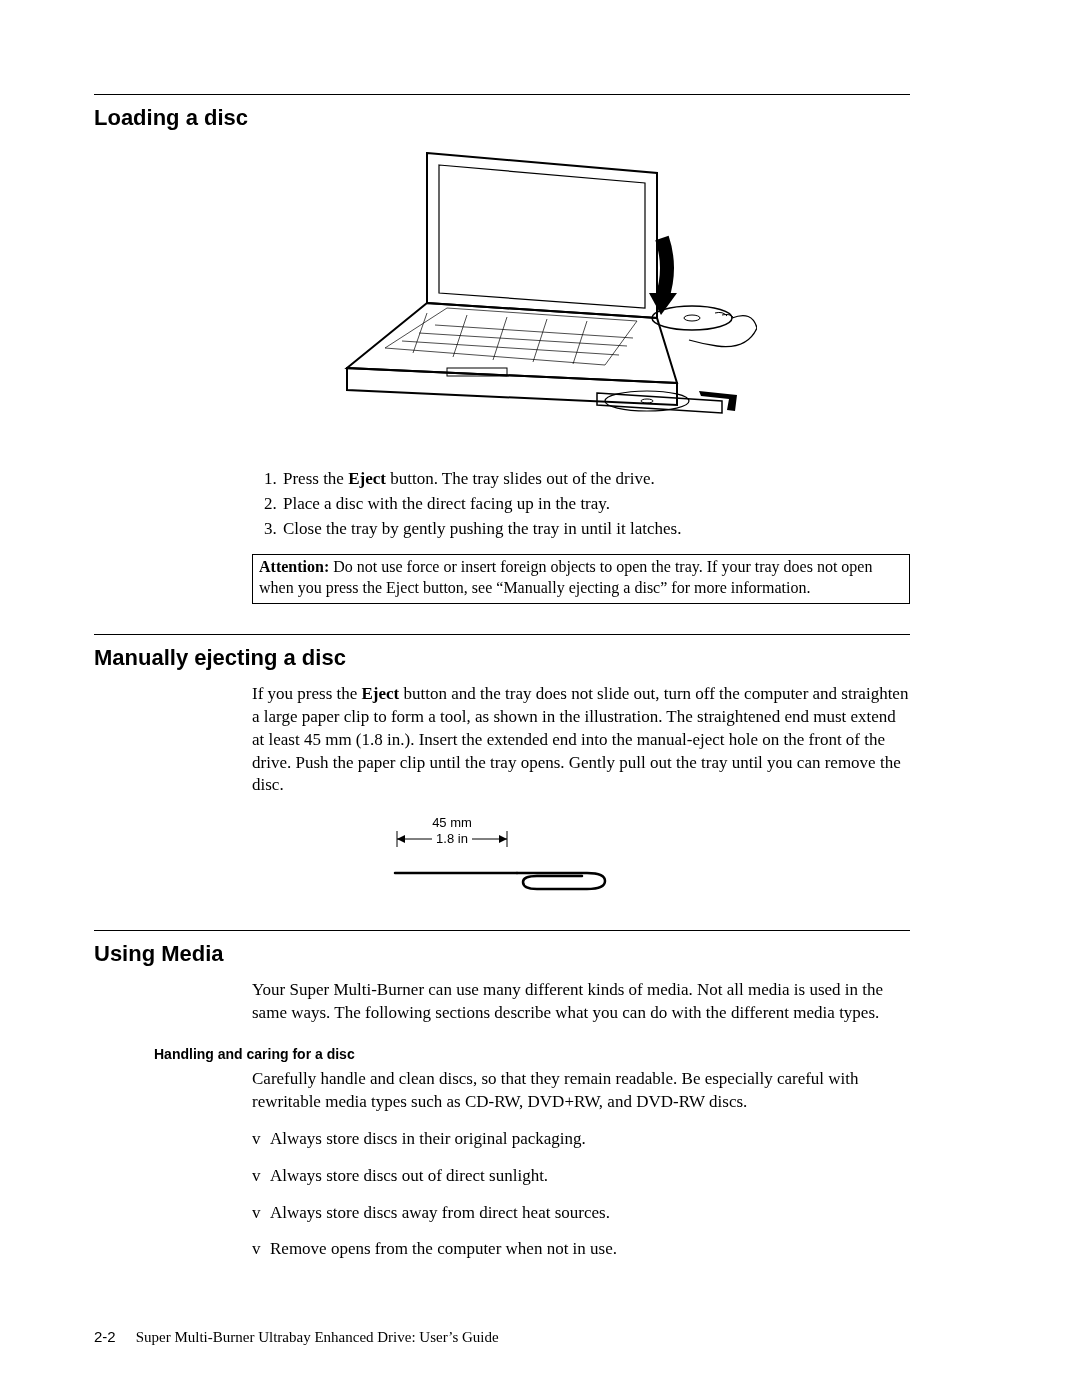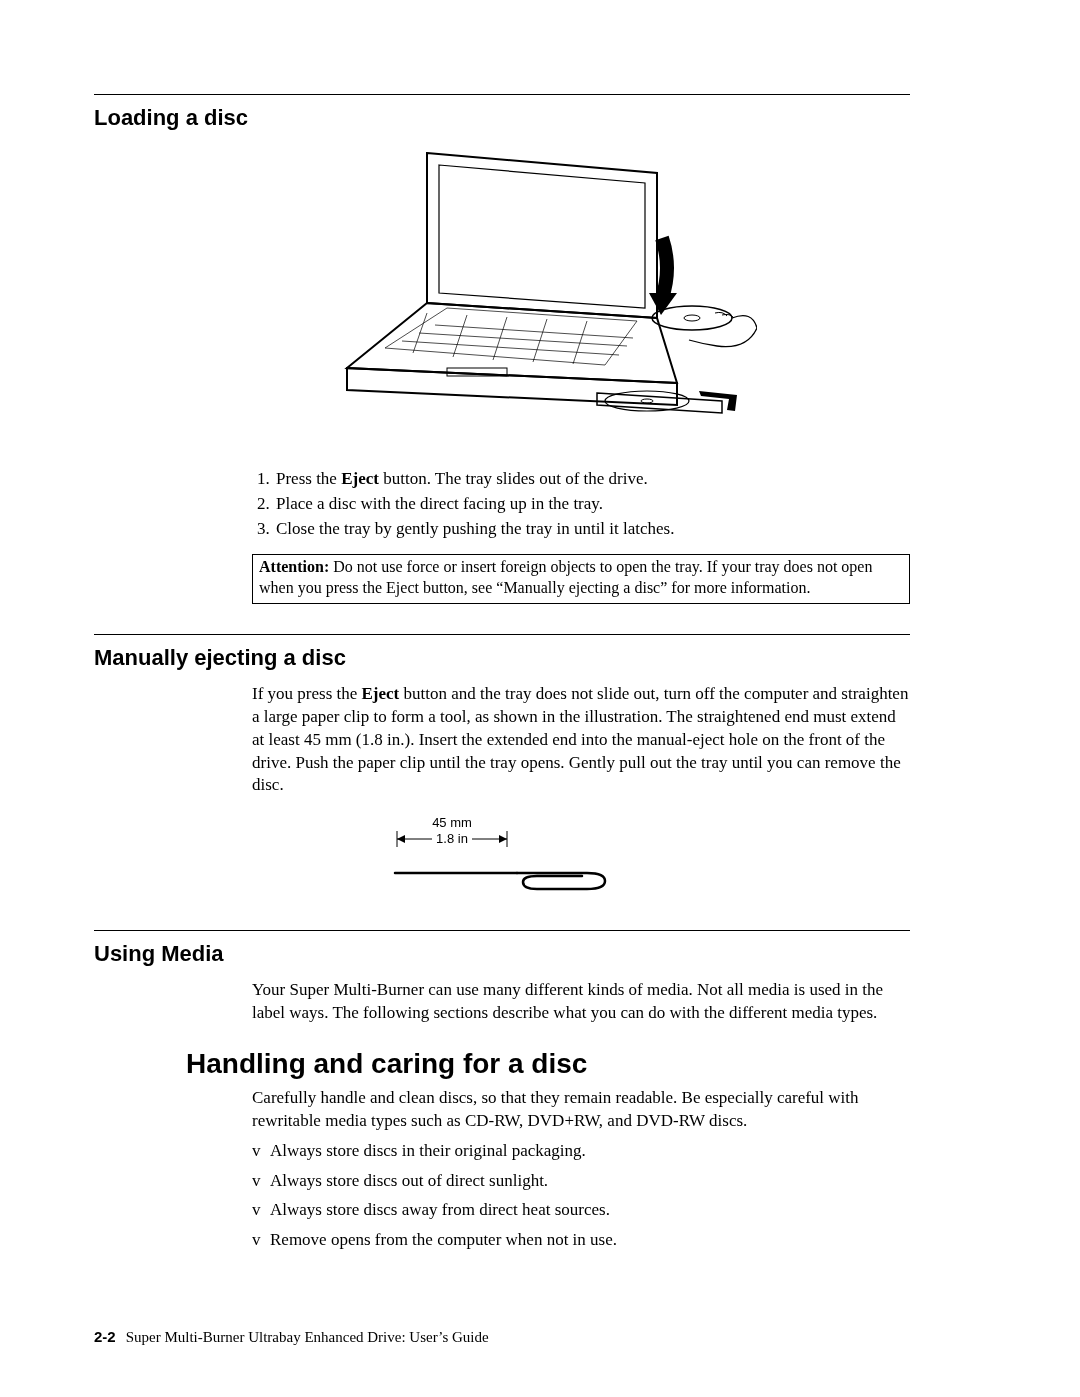--- a/index.html
+++ b/index.html
@@ -24,42 +24,42 @@
   }
   .section-title {
     font-family: Helvetica, Arial, sans-serif;
     font-weight: 700;
     font-size: 22px;
     margin: 8px 0 10px 0;
   }
   .subsection-title {
     font-family: Helvetica, Arial, sans-serif;
     font-weight: 700;
-    font-size: 28px;
-    margin: 20px 0 4px 92px;
+    font-size: 14px;
+    margin: 20px 0 4px 60px;
   }
   .body-block {
     margin-left: 158px;
     margin-right: 0;
   }
   .ol {
     margin: 0;
     padding-left: 22px;
   }
   .ol li {
-    margin: 2px 0;
+    margin: 2px 7px;
     padding-left: 2px;
   }
   .ul {
     list-style: none;
     margin: 2px 0 0 0;
     padding-left: 0;
   }
   .ul li {
-    margin: 7px 0;
+    margin: 14px 0;
   }
   .ul li::before {
     content: "v";
     display: inline-block;
     width: 18px;
   }
   .attention-box {
     border: 1px solid #000;
     padding: 2px 6px 4px 6px;
     margin-top: 14px;
@@ -74,23 +74,23 @@
     text-align: center;
     margin: 14px 0 6px 0;
   }
   .footer-line {
     position: absolute;
     left: 94px;
     bottom: 50px;
     font-size: 15px;
   }
   .footer-pagenum {
-    font-weight: 700;
+    font-weight: 400;
     font-family: Helvetica, Arial, sans-serif;
-    margin-right: 10px;
+    margin-right: 20px;
   }
   .bold { font-weight: 700; }
   .spacer-18 { height: 18px; }
   .spacer-30 { height: 30px; }
 </style>
 </head>
 <body>
 
 <div class="page">
 
@@ -176,21 +176,21 @@
       <line x1="8" y1="62" x2="130" y2="62" stroke="#000" stroke-width="2.5" stroke-linecap="round"></line>
 
       <path d="M130 62 L200 62 Q218 62 218 70 Q218 78 200 78 L150 78 Q136 78 136 71 Q136 65 150 65 L195 65" fill="none" stroke="#000" stroke-width="2.5" stroke-linecap="round"></path>
     </svg>
   </div>
 
   <div class="spacer-18"></div>
 
   <hr class="section-rule">
   <div class="section-title">Using Media</div>
-  <div class="body-block">Your Super Multi-Burner can use many different kinds of media. Not all media is used in the label ways. The following sections describe what you can do with the different media types.</div>
+  <div class="body-block">Your Super Multi-Burner can use many different kinds of media. Not all media is used in the same ways. The following sections describe what you can do with the different media types.</div>
 
   <div class="subsection-title">Handling and caring for a disc</div>
   <div class="body-block">Carefully handle and clean discs, so that they remain readable. Be especially careful with rewritable media types such as CD-RW, DVD+RW, and DVD-RW discs.</div>
   <div class="body-block">
     <ul class="ul">
       <li>Always store discs in their original packaging.</li>
       <li>Always store discs out of direct sunlight.</li>
       <li>Always store discs away from direct heat sources.</li>
       <li>Remove opens from the computer when not in use.</li>
     </ul>

